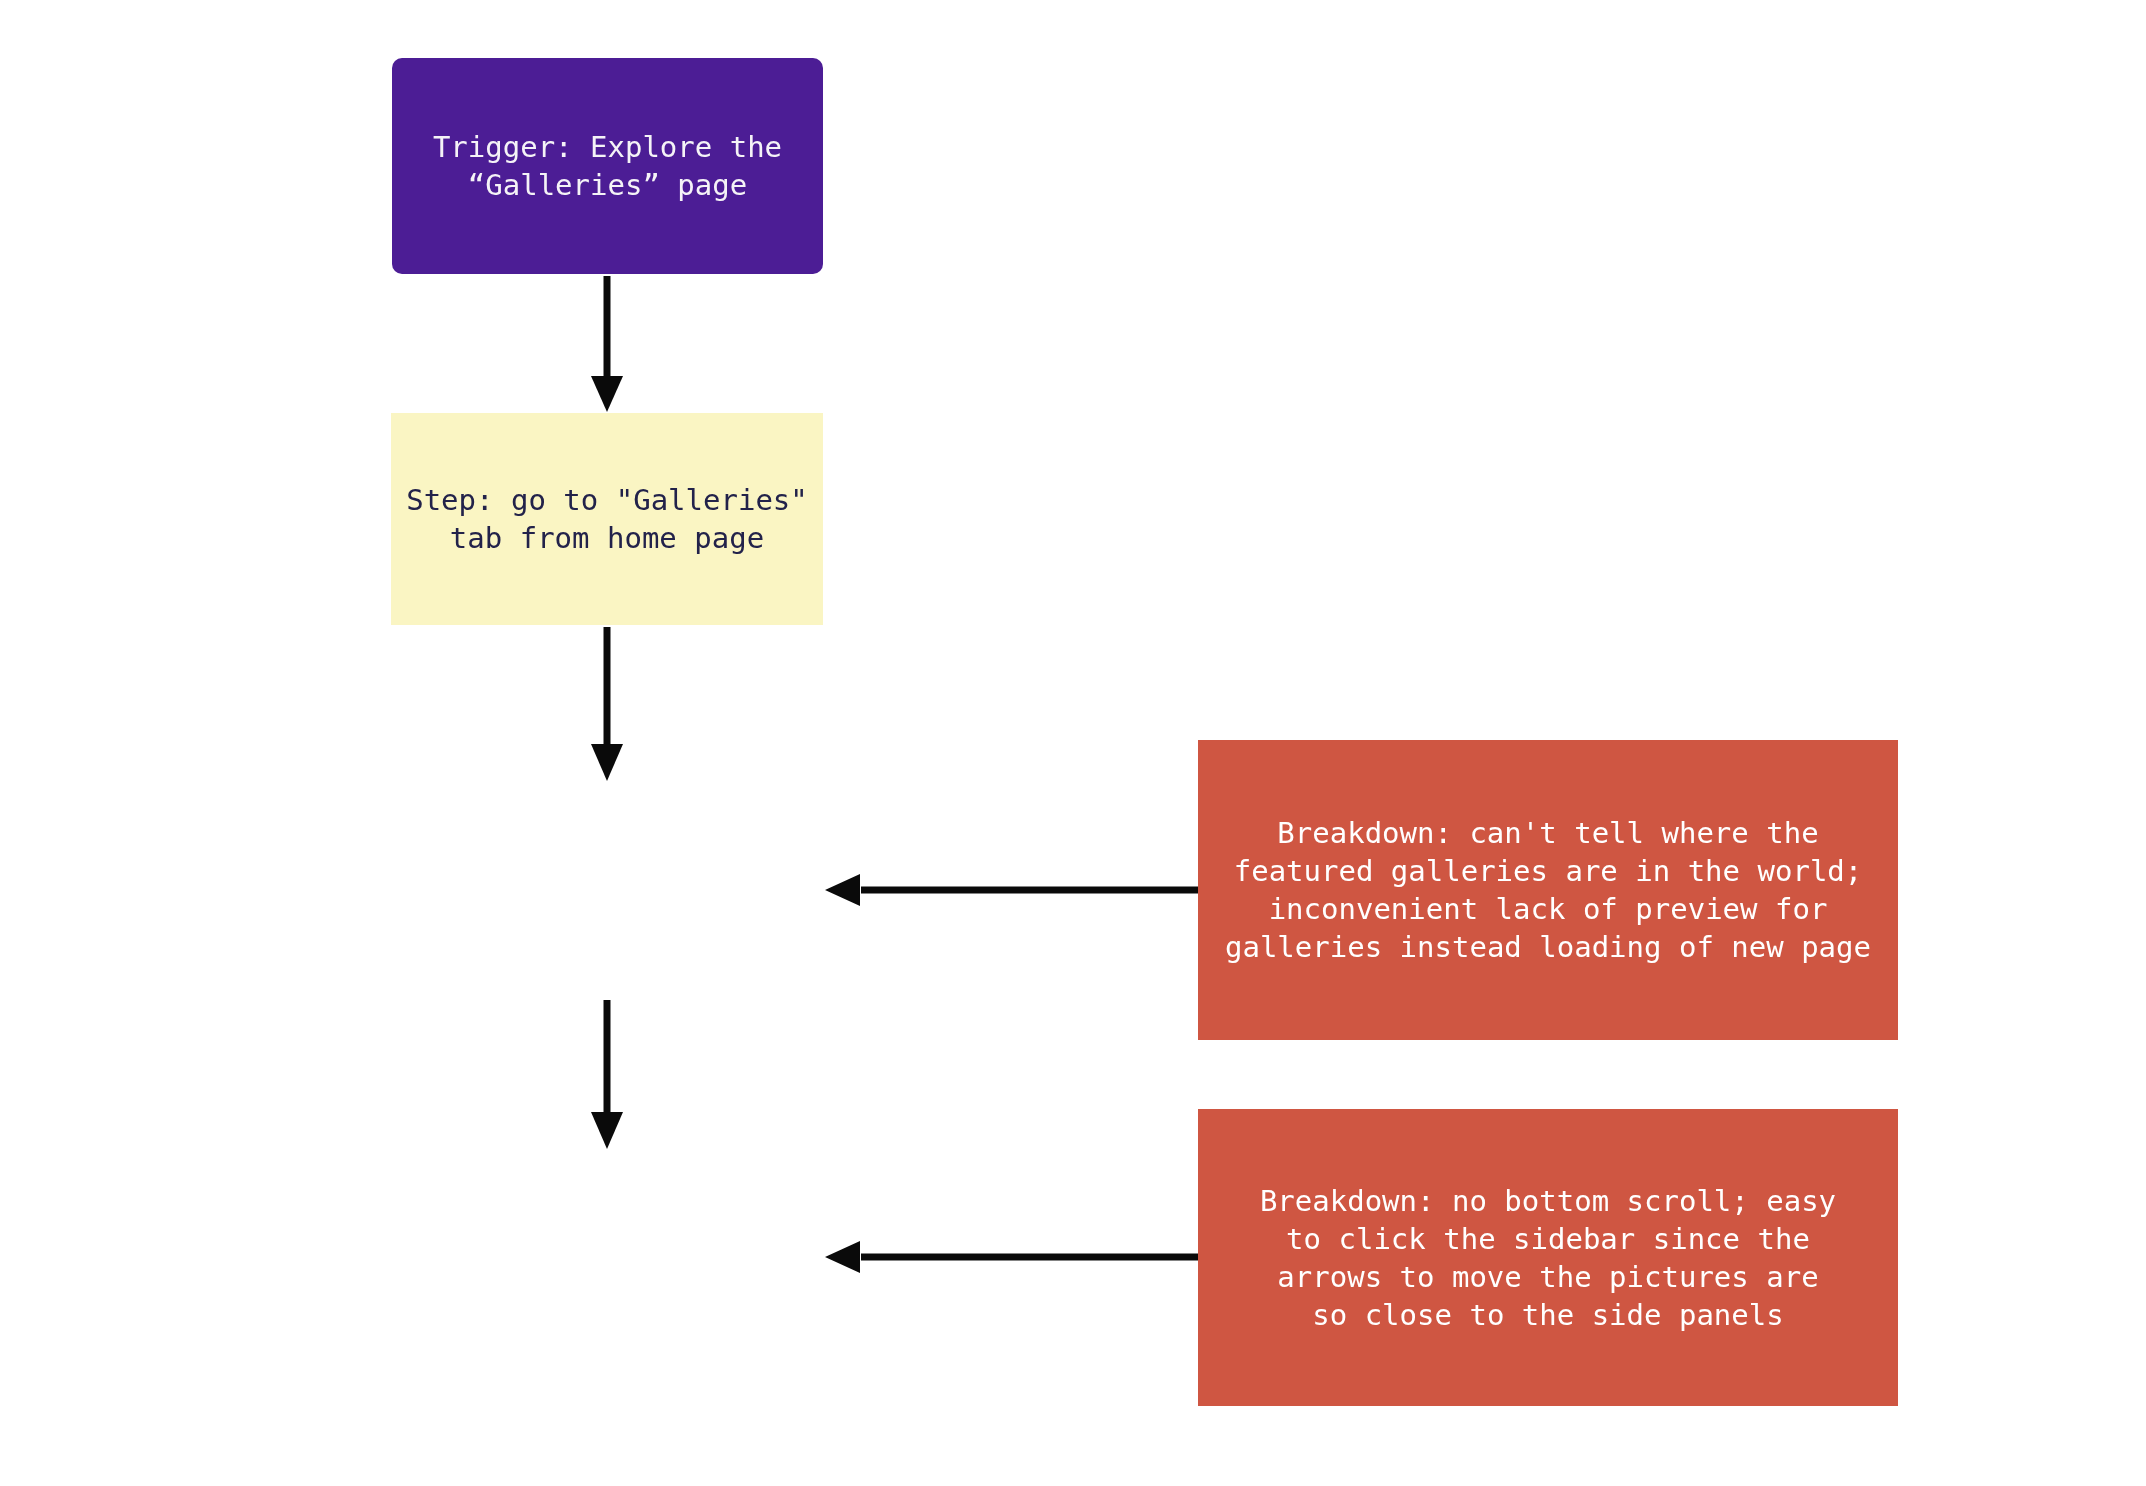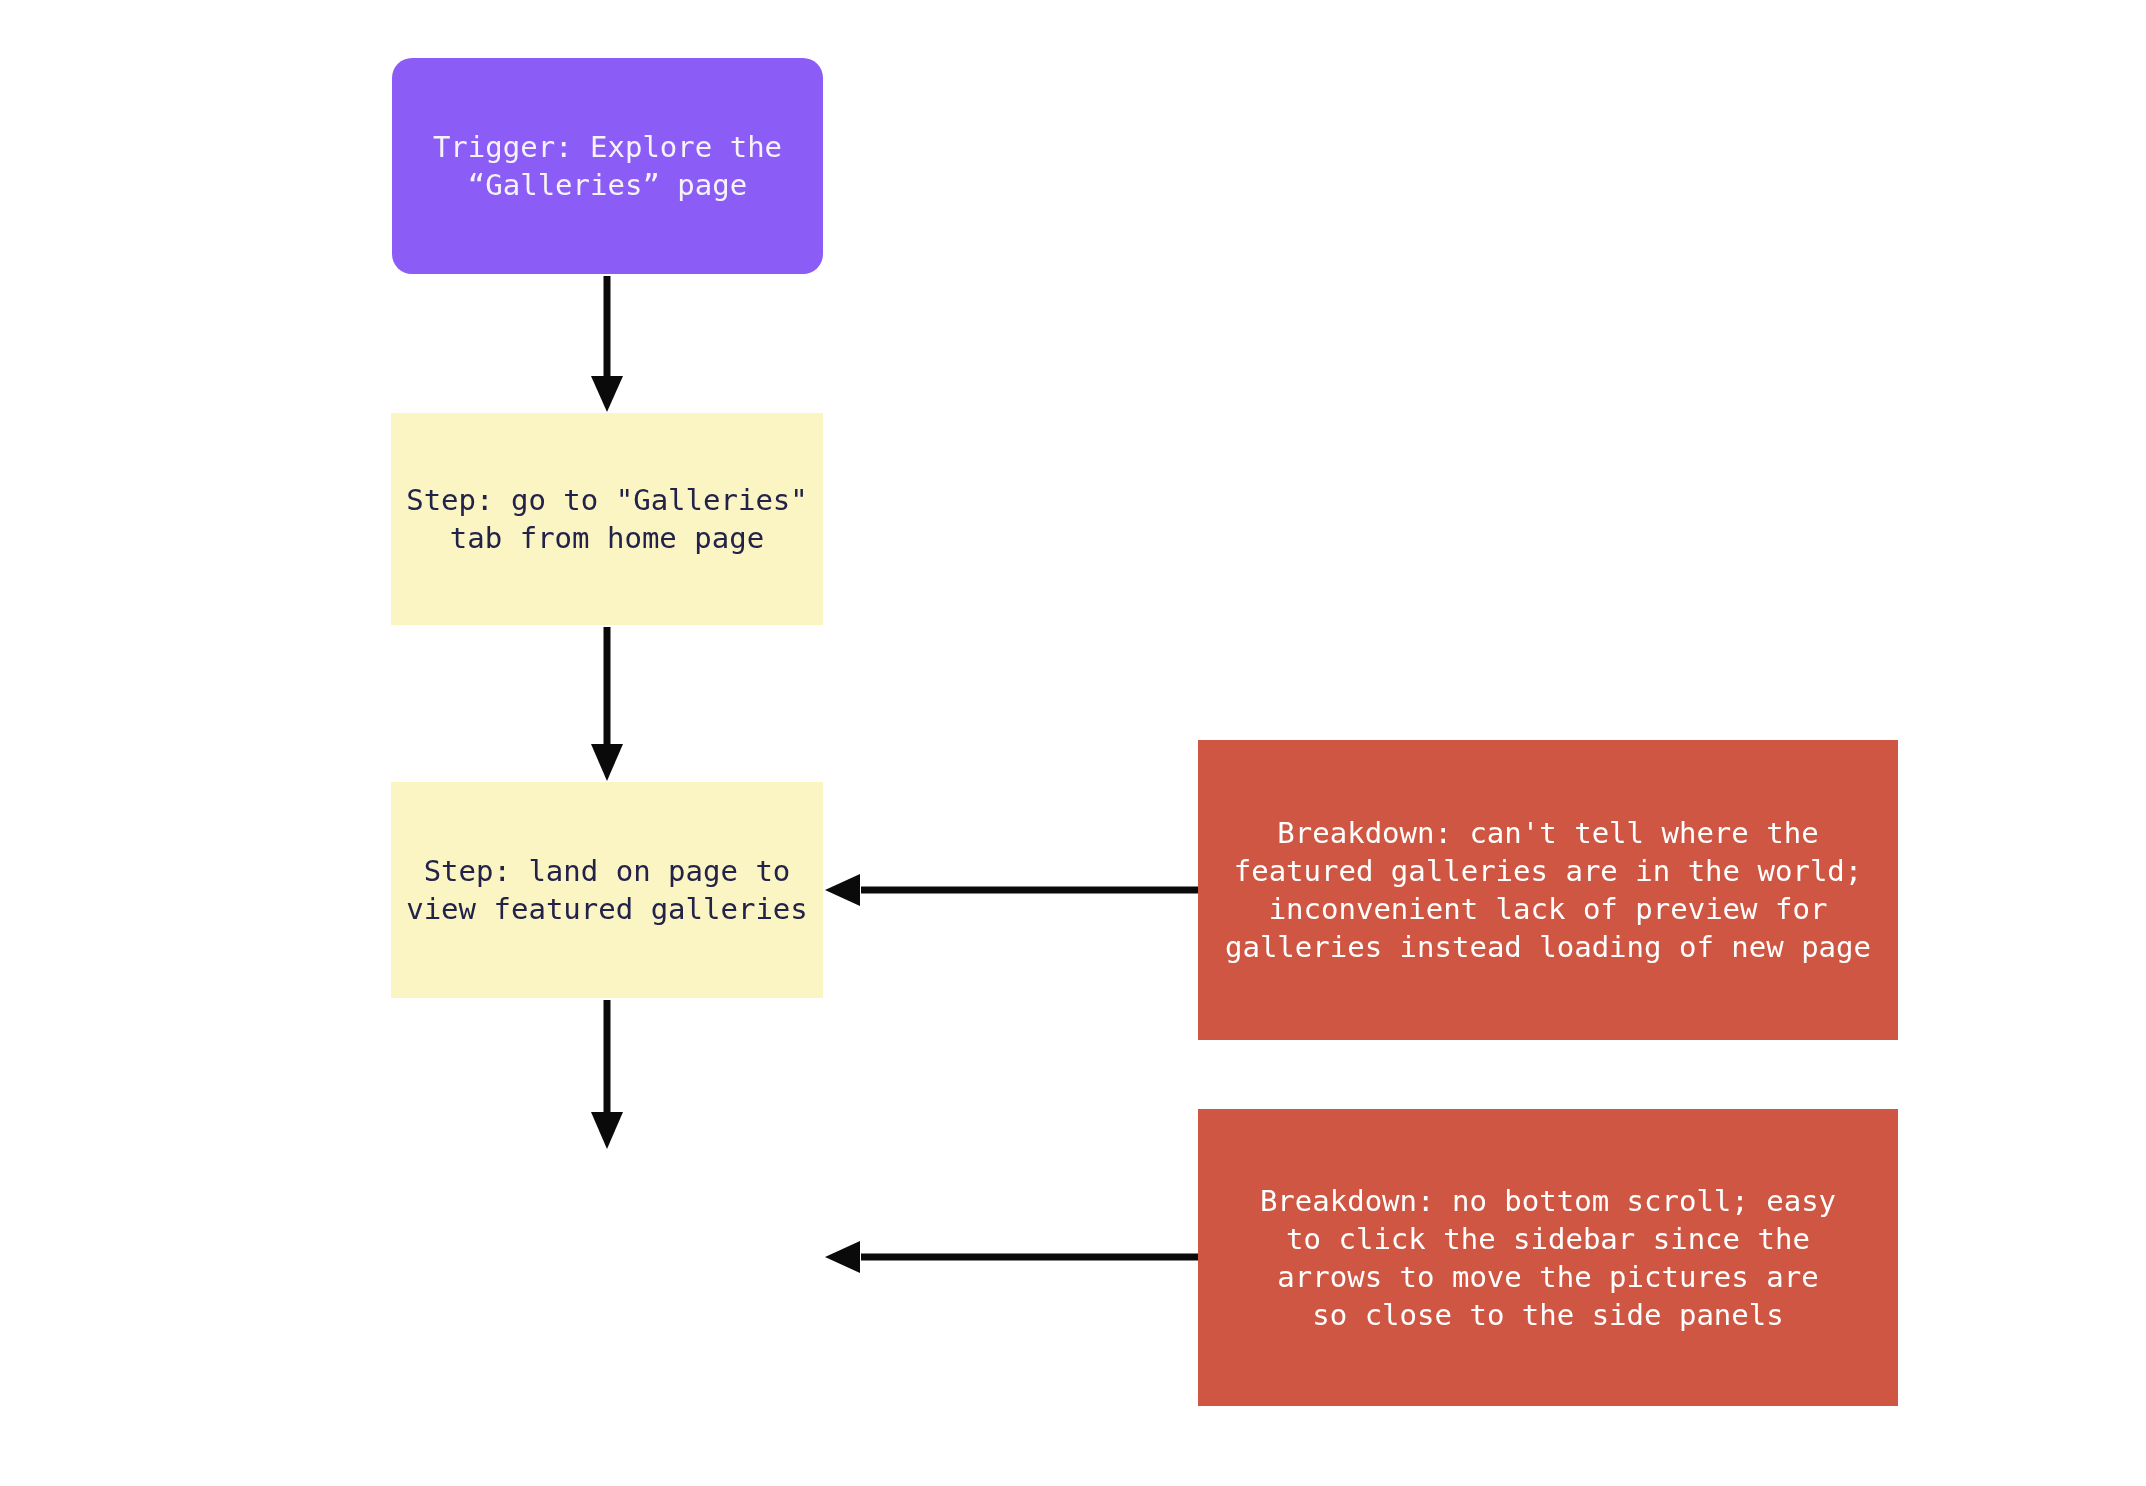--- a/index.html
+++ b/index.html
@@ -25,23 +25,23 @@
     text-align: center;
     box-sizing: border-box;
     font-size: 29px;
     line-height: 38px;
     white-space: pre-line;
   }
   .node .label { white-space: pre-line; }
   .trigger {
     left: 392px; top: 58px;
     width: 431px; height: 216px;
-    background: #8b5cf6;
+    background: #4c1d95;
     color: #F5F3F7;
-    border-radius: 20px;
+    border-radius: 10px;
     padding: 8px;
   }
   .step {
     left: 391px;
     width: 432px;
     background: #FAF5C3;
     color: #22224A;
     padding: 8px;
   }
   .step1 { top: 413px; height: 212px; }
@@ -93,24 +93,20 @@
   <div class="node trigger">
     <div class="label">Trigger: Explore the
 “Galleries” page</div>
   </div>
 
   <div class="node step step1">
     <div class="label">Step: go to "Galleries"
 tab from home page</div>
   </div>
 
-  <div class="node step step2">
-    <div class="label">Step: land on page to
-view featured galleries</div>
-  </div>
 
 
   <div class="node breakdown breakdown1">
     <div class="label">Breakdown: can't tell where the
 featured galleries are in the world;
 inconvenient lack of preview for
 galleries instead loading of new page</div>
   </div>
 
   <div class="node breakdown breakdown2">

